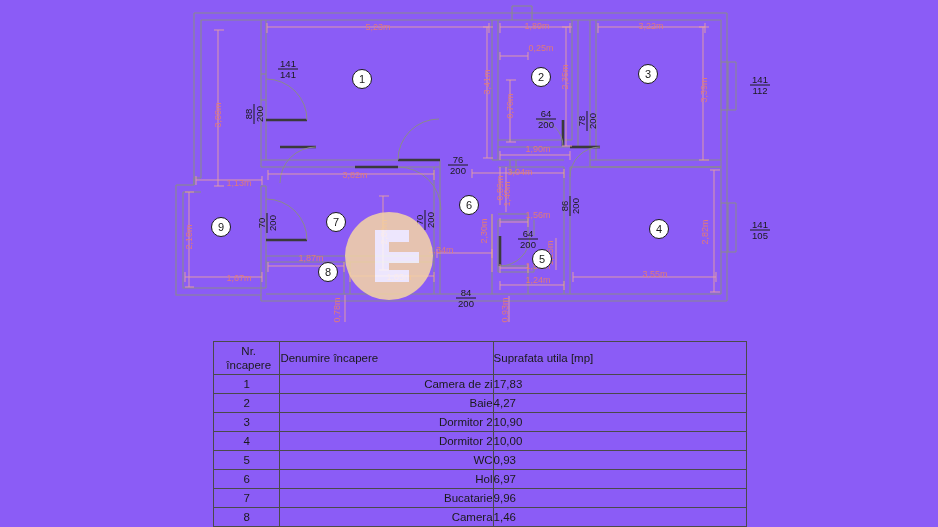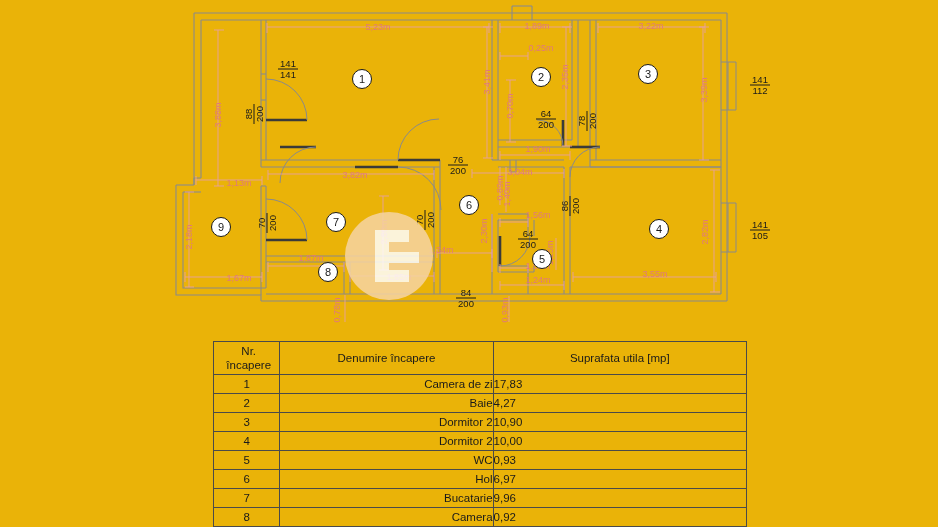--- a/index.html
+++ b/index.html
@@ -1,31 +1,31 @@
 <!DOCTYPE html>
 <html><head>
 <meta charset="utf-8">
 <style>
   html,body{margin:0;padding:0;background:#fff;}
   body{width:938px;height:527px;overflow:hidden;font-family:"Liberation Sans",sans-serif;}
-  #root{position:relative;width:938px;height:527px;background:#eab308;}
+  #root{position:relative;width:938px;height:527px;background:#8b5cf6;}
 
   
   #plan{position:absolute;left:0;top:0;width:938px;height:335px;}
   #plan svg{display:block;}
 
   .wm{position:absolute;left:345px;top:212px;width:88px;height:88px;border-radius:50%;
       background:#f6d5a4;opacity:.85;}
   .wm .bar{position:absolute;background:#fff;}
 
   
   #tbl-wrap{position:absolute;left:213px;top:341px;width:534px;}
   table{border-collapse:collapse;width:534px;font-size:11.5px;color:#1a1a1a;}
   th,td{border:1px solid #4a4a4a;padding:0;height:18px;line-height:18px;font-weight:normal;}
-  thead th{height:30px;line-height:14px;vertical-align:middle;text-align:center;font-size:11.5px;}
+  thead th{height:30px;line-height:14px;vertical-align:middle;text-align:left;font-size:11.5px;}
   th.c-nr{width:62px;text-align:center;padding-left:4px;vertical-align:top;padding-top:2px;}
   th.c-name{width:210px;}
   th.c-area{width:260px;}
   td.c-nr{width:62px;text-align:center;}
   td.c-name{width:210px;text-align:right;padding-left:8px;}
   td.c-area{width:260px;text-align:left;}
   tr.total td{text-align:center;font-weight:bold;}
 </style>
 </head>
 <body>
@@ -415,21 +415,21 @@
             <td class="c-area">6,97</td>
           </tr>
           <tr>
             <td class="c-nr">7</td>
             <td class="c-name">Bucatarie</td>
             <td class="c-area">9,96</td>
           </tr>
           <tr>
             <td class="c-nr">8</td>
             <td class="c-name">Camera</td>
-            <td class="c-area">0,92</td>
+            <td class="c-area">1,46</td>
           </tr>
           <tr class="total">
             <td colspan="3">Suprafata utila  64,17</td>
           </tr>
         </tbody>
     </table>
   </div>
 
 </div>
 

